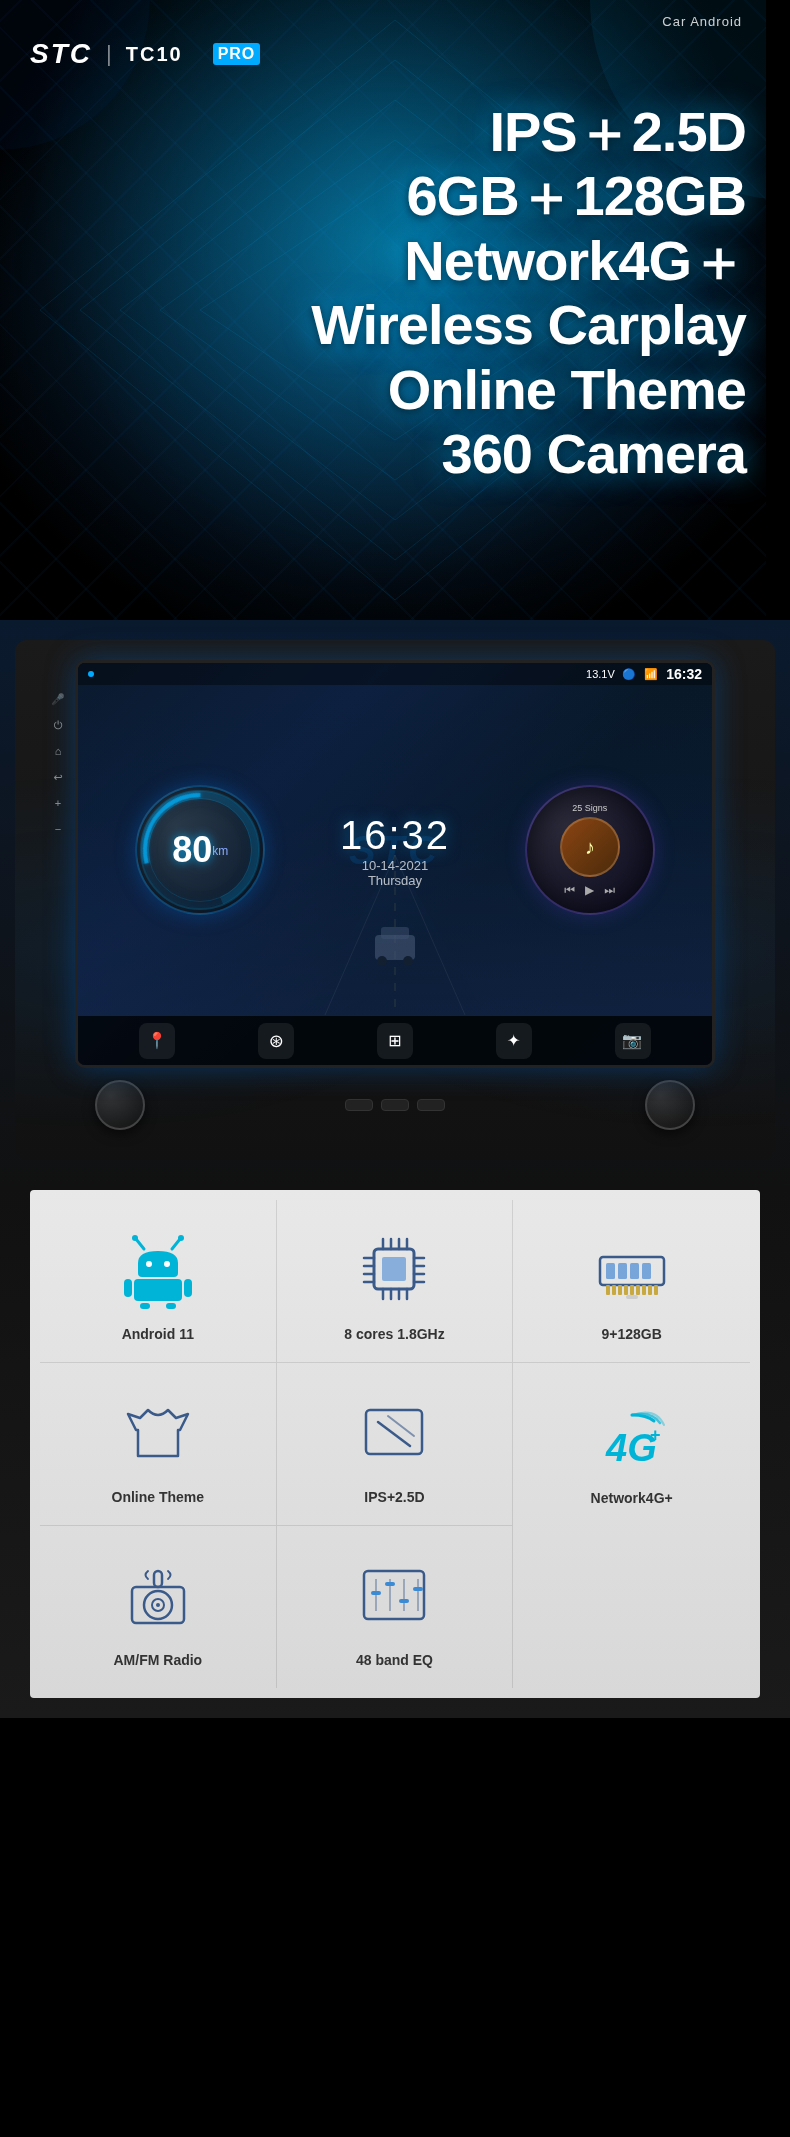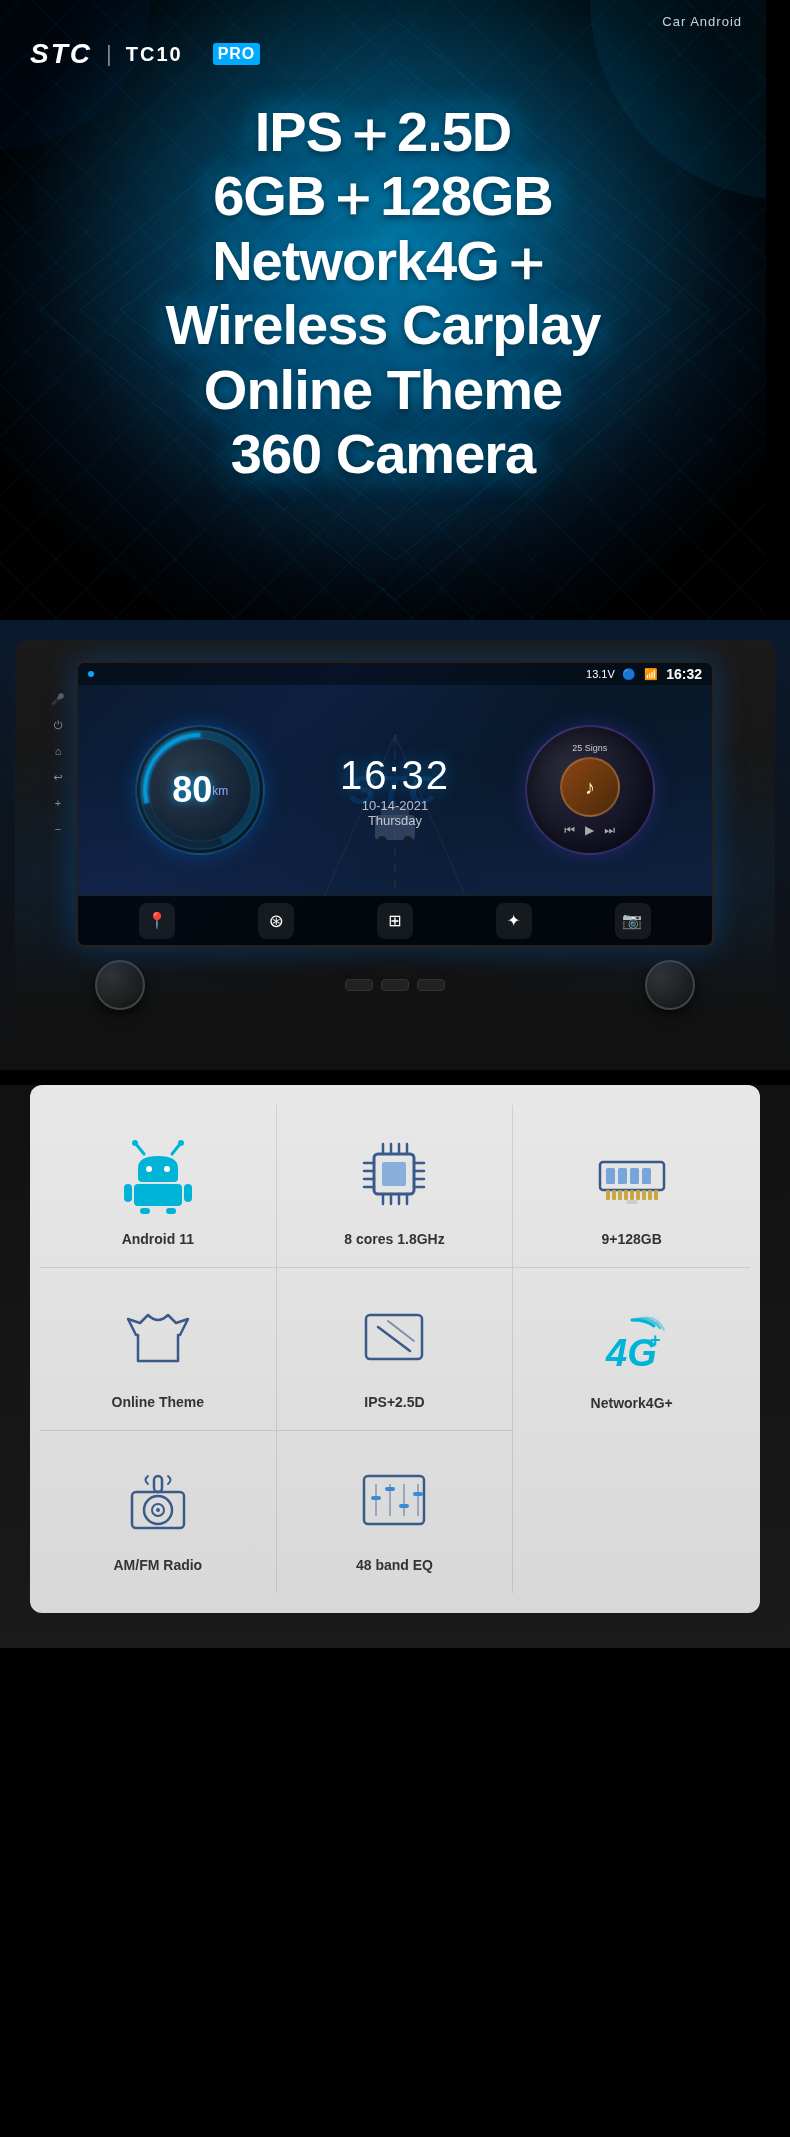--- a/index.html
+++ b/index.html
@@ -81,21 +81,21 @@
       padding: 2px 5px;
       border-radius: 3px;
       letter-spacing: 1px;
       margin-left: 20px;
     }
 
     .hero-tagline {
       position: absolute;
       top: 100px;
       left: 0; right: 0;
-      text-align: center;
+      text-align: right;
       padding: 0 20px;
     }
 
     .hero-tagline h1 {
       color: #fff;
       font-size: 56px;
       font-weight: 900;
       line-height: 1.15;
       text-shadow: 0 0 30px rgba(0,180,255,0.7), 0 2px 8px rgba(0,0,0,0.8);
       letter-spacing: -1px;
@@ -129,21 +129,21 @@
       inset: 0;
       background: radial-gradient(ellipse at 10% 60%, rgba(0,80,160,0.15) 0%, transparent 40%),
                   radial-gradient(ellipse at 90% 60%, rgba(0,80,160,0.15) 0%, transparent 40%);
       border-radius: 12px;
       pointer-events: none;
     }
 
     .screen-frame {
       position: relative;
       width: 640px;
-      height: 288px;
+      height: 408px;
       background: #000;
       border-radius: 10px;
       overflow: hidden;
       border: 3px solid #222;
       box-shadow: 0 0 30px rgba(0,100,200,0.4), inset 0 0 20px rgba(0,0,0,0.5);
     }
 
     .screen-inner {
       width: 100%;
       height: 100%;
@@ -374,23 +374,23 @@
     }
 
     
     .features-section {
       background: linear-gradient(180deg, #111 0%, #1a1a1a 100%);
       padding: 0 20px 20px;
     }
 
     .features-card {
       background: linear-gradient(180deg, #e8e8e8 0%, #d8d8d8 100%);
-      border-radius: 12px;
-      padding: 20px 10px;
-      margin: 15px 10px;
+      border-radius: 4px;
+      padding: 10px 10px;
+      margin: 0 10px;
     }
 
     .features-grid {
       display: grid;
       grid-template-columns: repeat(3, 1fr);
       gap: 0;
     }
 
     .feature-cell {
       display: flex;

